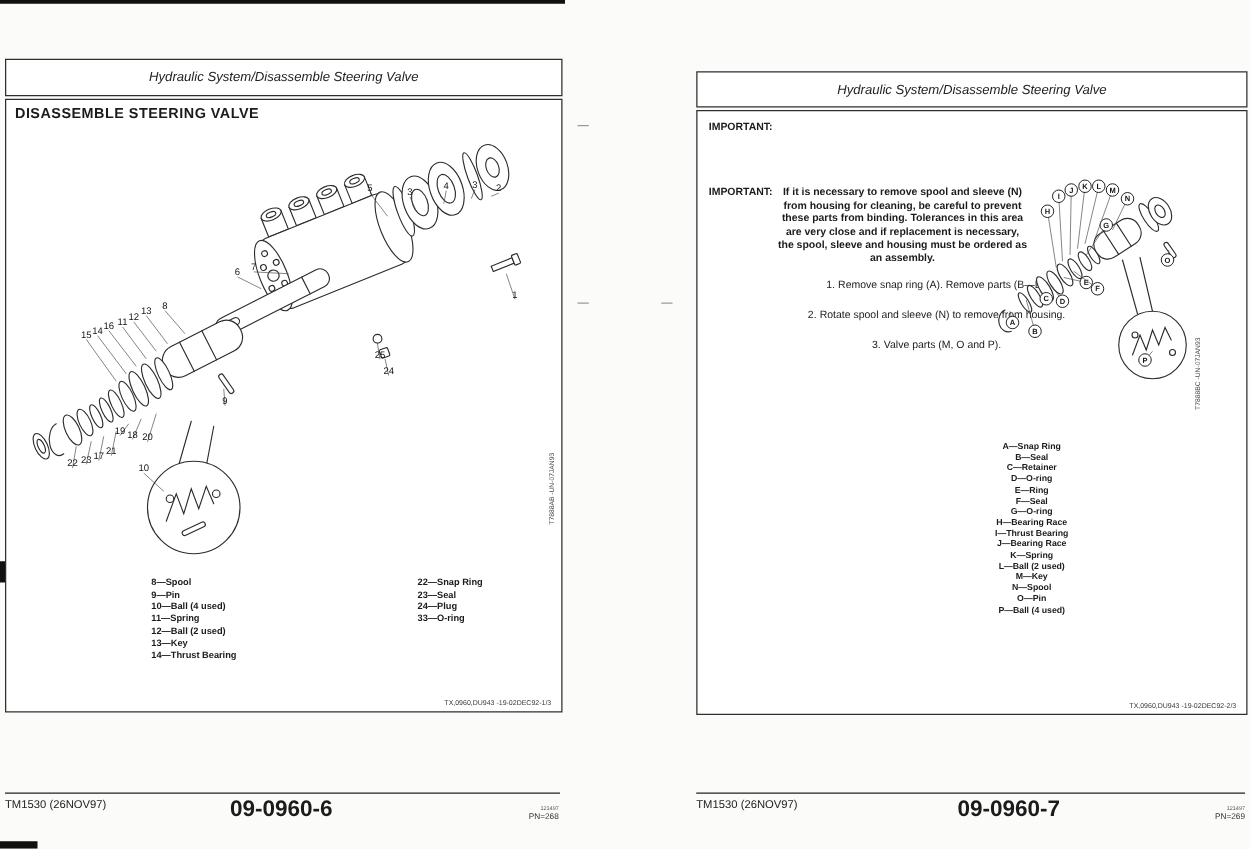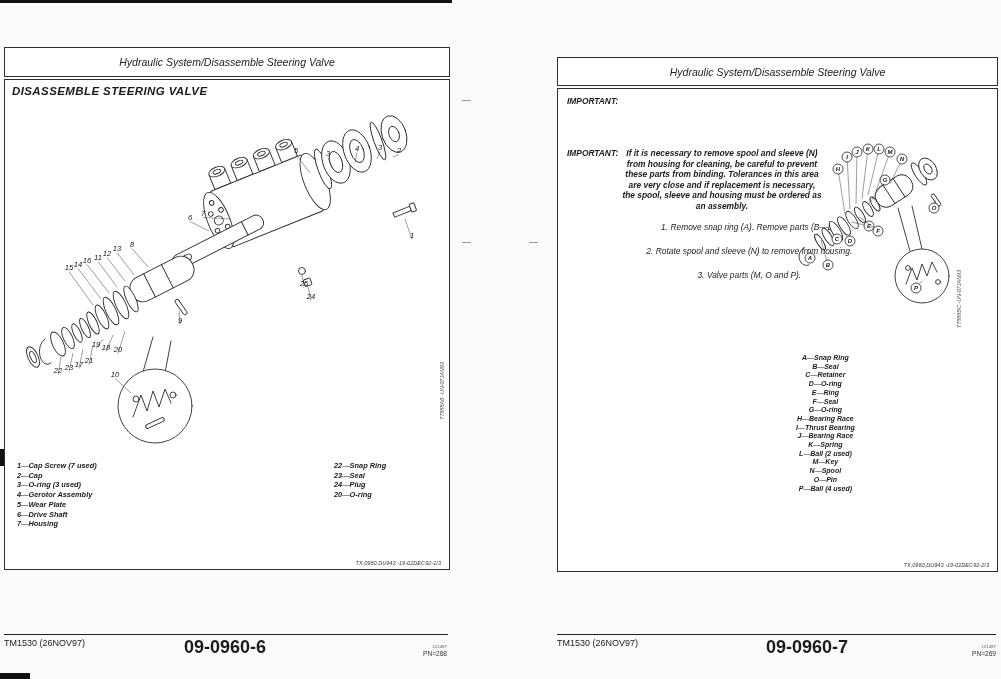--- a/index.html
+++ b/index.html
@@ -1,20 +1,20 @@
 <!DOCTYPE html>
 <html><head>
 <meta charset="utf-8">
 <style>
   html,body{margin:0;padding:0;}
   body{background:#f5f5f2;font-family:"Liberation Sans",sans-serif;color:#1b1b1b;}
   #sheet{position:relative;width:1001px;height:679px;background:#fbfbf9;overflow:hidden;}
   .page-box{position:absolute;border:1px solid #2e2e2e;background:#fff;}
   .running-header{font-style:italic;font-size:10.5px;color:#222;display:flex;align-items:center;justify-content:center;}
-  .main-box{position:absolute;border:1px solid #2e2e2e;background:#fff;font-style:italic;}
+  .main-box{position:absolute;border:1px solid #2e2e2e;background:#fff;}
   .doc-title{position:absolute;left:7px;top:5px;font-weight:bold;font-size:11.5px;letter-spacing:.4px;}
   .legend-line{font-weight:bold;font-size:7.4px;line-height:9.7px;white-space:nowrap;}
   .legend-col{position:absolute;top:0;}
   .caption-ref{position:absolute;font-size:5.6px;color:#3a3a3a;white-space:nowrap;}
   .fig-id{position:absolute;font-size:5.4px;color:#4a4a4a;white-space:nowrap;transform:translate(-50%,-50%) rotate(-90deg);}
   .imp{position:absolute;left:9px;width:262px;}
   .imp-label{position:absolute;left:0;top:0;font-weight:bold;font-size:8.4px;}
   .imp-text{margin-left:55px;width:200px;font-weight:bold;font-size:8.4px;line-height:10.6px;}
   .steps{position:absolute;left:19px;width:270px;margin-left:36px;}
   .step{font-size:8.4px;line-height:10px;margin-bottom:14px;white-space:nowrap;}
@@ -190,34 +190,34 @@
           <line x1="53" y1="275.5" x2="56" y2="258" stroke="#4d4d4d" stroke-width="0.55"></line>
           <text x="53" y="274" class="co" text-anchor="middle">22</text>
           <line x1="110" y1="279.5" x2="126" y2="294" stroke="#4d4d4d" stroke-width="0.55"></line>
           <text x="110" y="278" class="co" text-anchor="middle">10</text>
         </g>
     </svg>
 
     <div class="fig-id" style="left:437px;top:311px;">T7888AB  -UN-07JAN93</div>
 
     <div style="position:absolute;left:0;top:381px;width:444px;height:72px;">
-      <div class="legend-col" style="left:12px;">
-          <div class="legend-line">1—Cap Screw (7 used)</div>
-          <div class="legend-line">2—Cap</div>
-          <div class="legend-line">3—O-ring (3 used)</div>
-          <div class="legend-line">4—Gerotor Assembly</div>
-          <div class="legend-line">5—Wear Plate</div>
-          <div class="legend-line">6—Drive Shaft</div>
-          <div class="legend-line">7—Housing</div>
+      <div class="legend-col" style="left:116px;">
+          <div class="legend-line">8—Spool</div>
+          <div class="legend-line">9—Pin</div>
+          <div class="legend-line">10—Ball (4 used)</div>
+          <div class="legend-line">11—Spring</div>
+          <div class="legend-line">12—Ball (2 used)</div>
+          <div class="legend-line">13—Key</div>
+          <div class="legend-line">14—Thrust Bearing</div>
         </div>
       <div class="legend-col" style="left:329px;">
           <div class="legend-line">22—Snap Ring</div>
           <div class="legend-line">23—Seal</div>
           <div class="legend-line">24—Plug</div>
-          <div class="legend-line">20—O-ring</div>
+          <div class="legend-line">33—O-ring</div>
         </div>
     </div>
 
     <div class="caption-ref" style="right:8px;bottom:3px;">TX,0960,DU943   -19-02DEC92-1/3</div>
   </div>
 
   <div class="footer-rule" style="left:4px;top:634px;width:444px;"></div>
   <div class="footer-manual" style="left:4px;top:638px;">TM1530 (26NOV97)</div>
   <div class="footer-page" style="left:150px;top:637px;width:150px;">09-0960-6</div>
   <div class="footer-print" style="left:380px;top:644px;width:67px;">121497</div>

